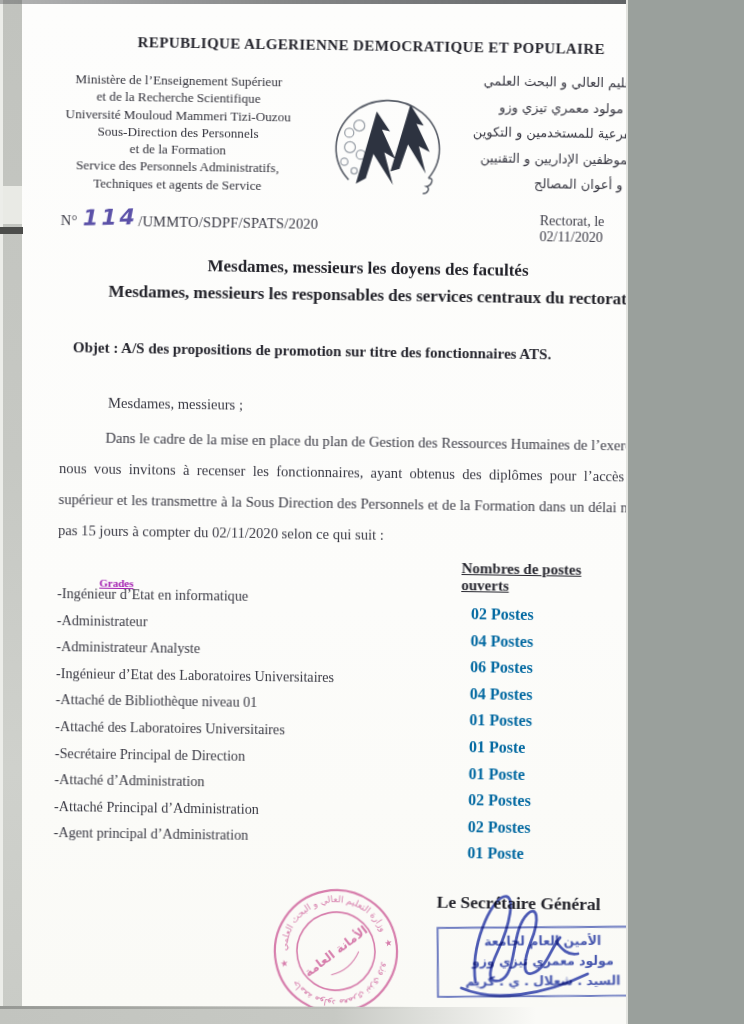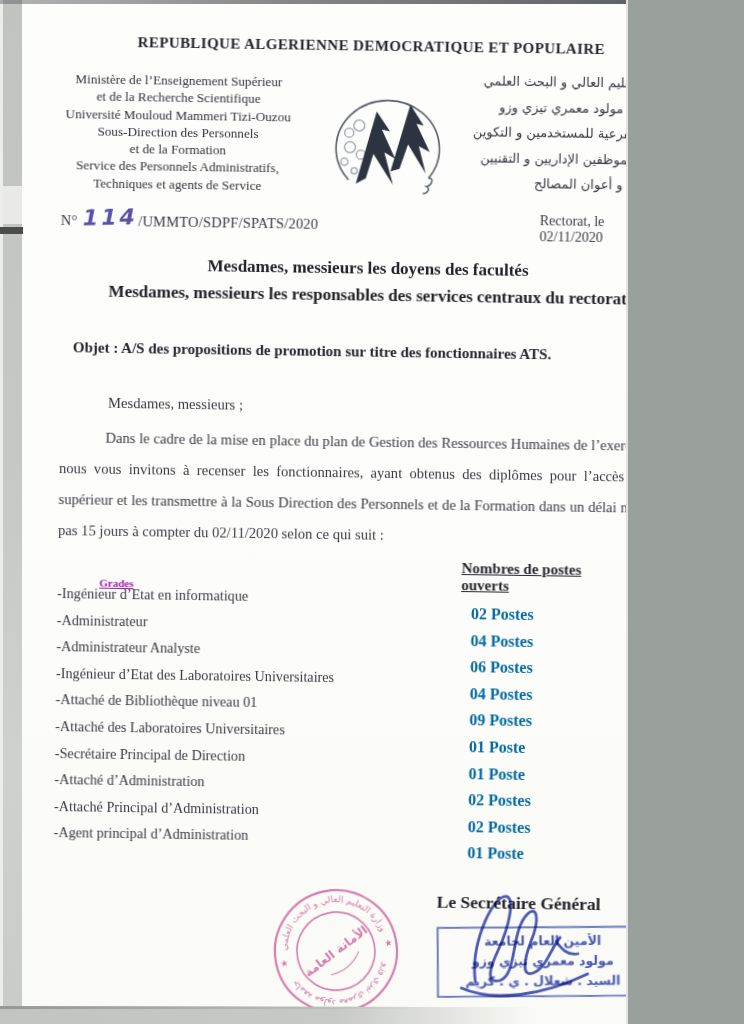--- a/index.html
+++ b/index.html
@@ -150,21 +150,21 @@
       <div class="trow">
         <span class="grade">-Administrateur Analyste</span>
         <span class="posts">06 Postes</span>
       </div>
       <div class="trow">
         <span class="grade">-Ingénieur d’Etat des Laboratoires Universitaires</span>
         <span class="posts">04 Postes</span>
       </div>
       <div class="trow">
         <span class="grade">-Attaché de Bibliothèque niveau 01</span>
-        <span class="posts">09 Postes</span>
+        <span class="posts">01 Postes</span>
       </div>
       <div class="trow">
         <span class="grade">-Attaché des Laboratoires Universitaires</span>
         <span class="posts">01 Poste</span>
       </div>
       <div class="trow">
         <span class="grade">-Secrétaire Principal de Direction</span>
         <span class="posts">01 Poste</span>
       </div>
       <div class="trow">

